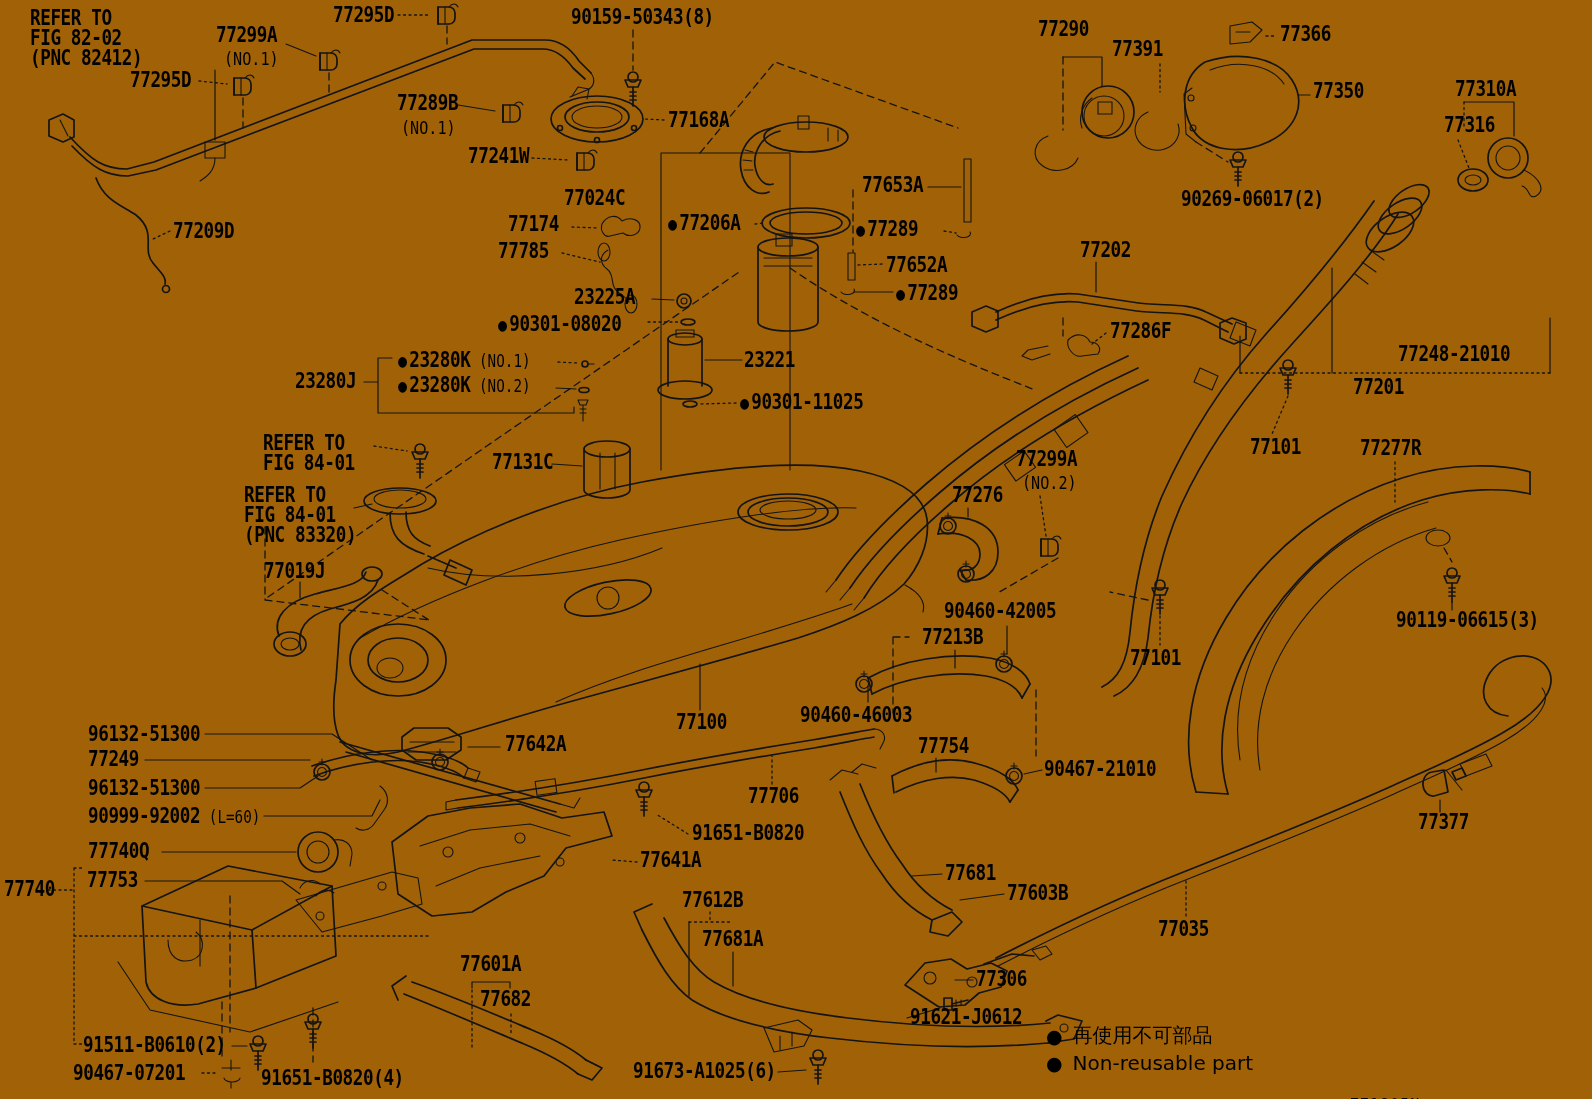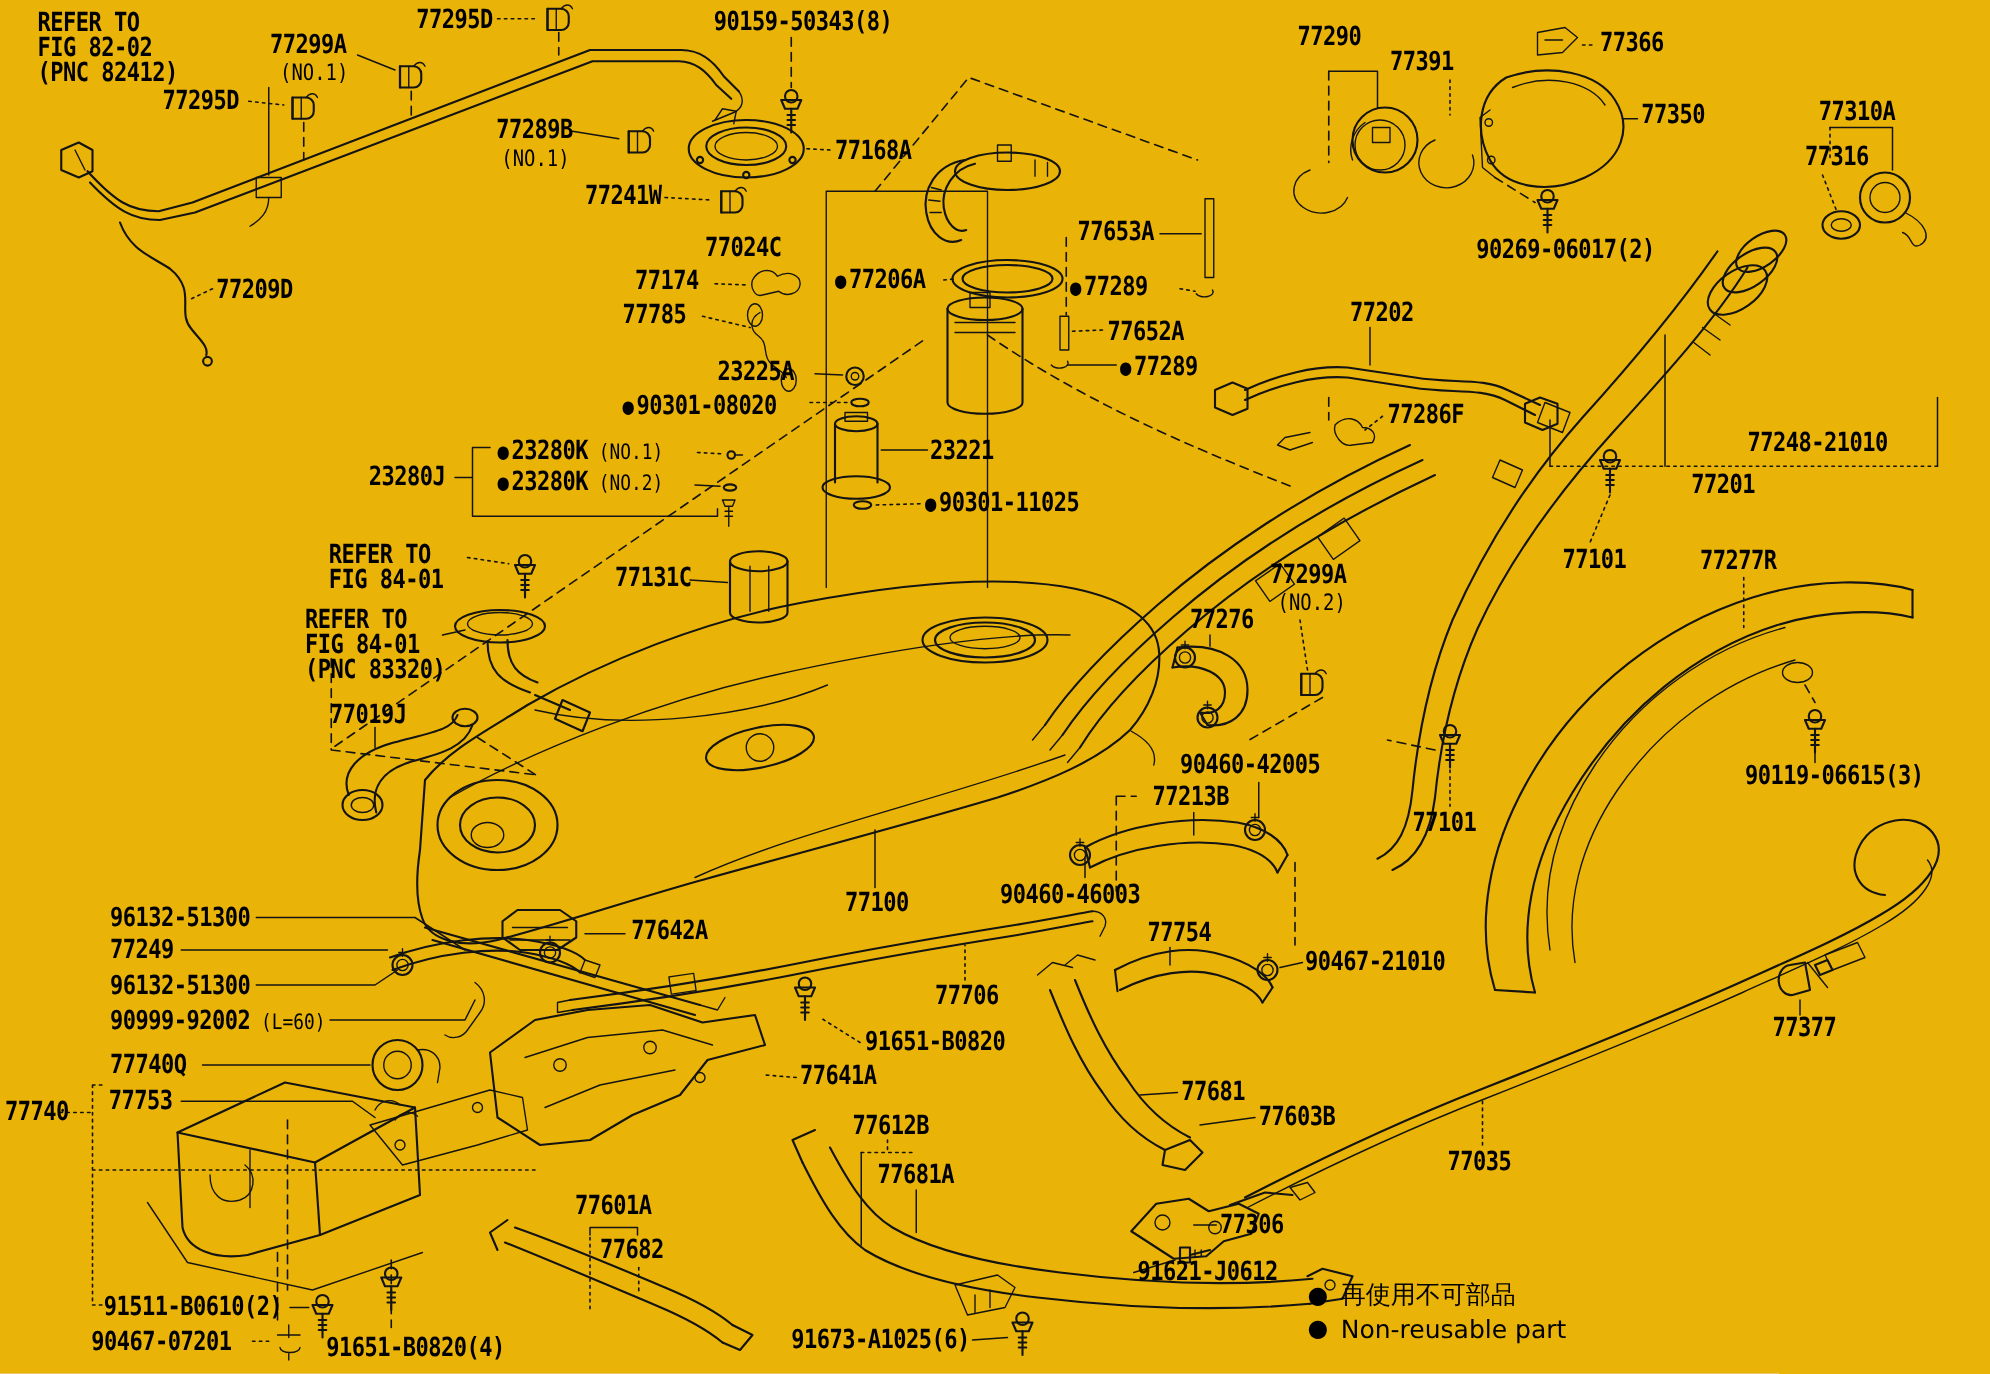--- a/index.html
+++ b/index.html
@@ -1,16 +1,16 @@
 <!DOCTYPE html>
 <html><head>
 <meta charset="utf-8">
 <style>
   html,body{margin:0;padding:0;background:#e8e8e8}
-  .stage{position:relative;width:1592px;height:1099px;background:#eab308;overflow:hidden;
+  .stage{position:relative;width:1592px;height:1099px;background:#a16207;overflow:hidden;
          font-family:"DejaVu Sans Mono",monospace;color:#000}
   .stage > svg{position:absolute;left:0;top:0}
   
   .label{position:absolute;white-space:nowrap;font-weight:bold;font-size:21px;line-height:20px;
          transform:scaleX(0.84);transform-origin:0 0;letter-spacing:-0.5px;color:#000}
   .label.small{font-size:18px;font-weight:normal;letter-spacing:0}
   .label .suffix{font-size:17px;font-weight:normal;letter-spacing:0}
   .label .bullet{font-size:18px;margin-right:3px}
   .label .ln{display:block}
   .legend{position:absolute;left:1046px;top:1022px}

